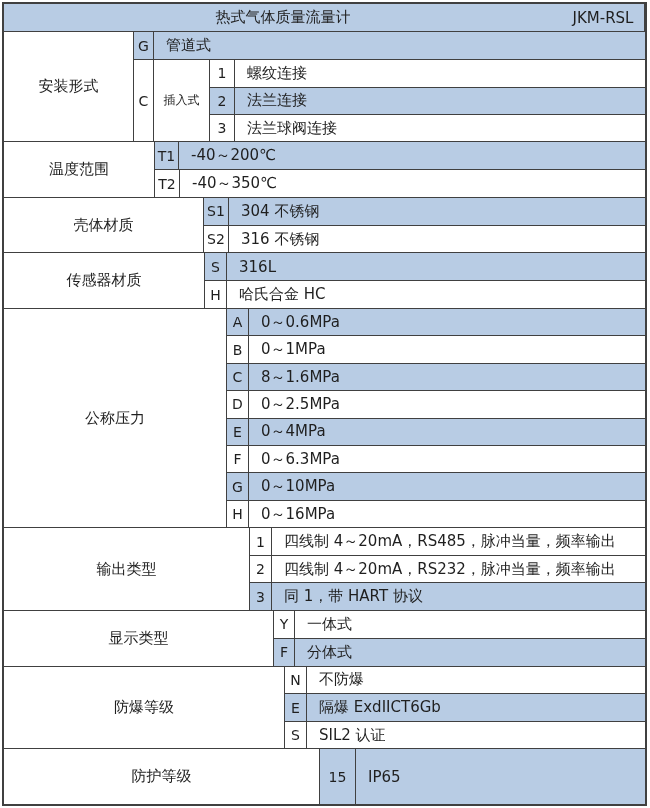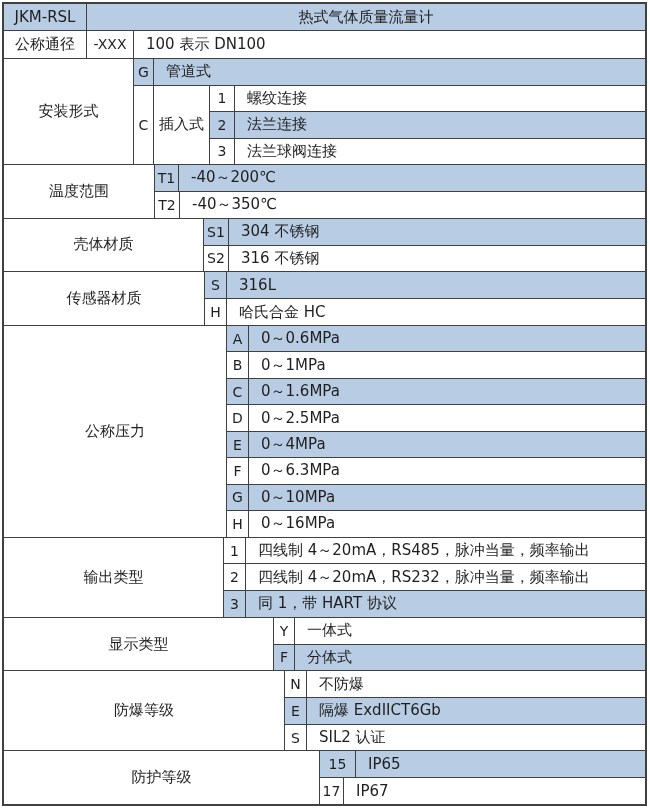--- a/index.html
+++ b/index.html
@@ -32,40 +32,35 @@
   .row{flex:1;display:flex;align-items:stretch;min-height:0;}
   .blue{background:var(--accent);}
   .grp{flex:1;display:flex;align-items:stretch;min-height:0;}
 </style>
 </head>
 <body>
 
 <div class="tbl">
 
   <div class="sec blue" style="flex:1">
+    <div class="cell ctr">热式气体质量流量计</div>
     <div class="cell label" style="width:83px">JKM-RSL</div>
-    <div class="cell ctr">热式气体质量流量计</div>
-  </div>
-
-  <div class="sec bt" style="flex:1">
-    <div class="cell label" style="width:83px">公称通径</div>
-    <div class="cell key" style="width:47px">-XXX</div>
-    <div class="cell val">100 表示 DN100</div>
-  </div>
+  </div>
+
 
   <div class="sec bt" style="flex:4">
     <div class="cell label" style="width:130px">安装形式</div>
     <div class="body">
       <div class="row blue" style="flex:1">
         <div class="cell key" style="width:20px">G</div>
         <div class="cell val">管道式</div>
       </div>
       <div class="grp bt" style="flex:3">
         <div class="cell key" style="width:20px">C</div>
-        <div class="cell key" style="width:56px;font-size:15px">插入式</div>
+        <div class="cell key" style="width:56px;font-size:12px">插入式</div>
         <div class="body">
           <div class="row">
             <div class="cell key" style="width:25px">1</div>
             <div class="cell val">螺纹连接</div>
           </div>
           <div class="row bt blue">
             <div class="cell key" style="width:25px">2</div>
             <div class="cell val">法兰连接</div>
           </div>
           <div class="row bt">
@@ -125,21 +120,21 @@
       <div class="row blue">
         <div class="cell key" style="width:22px">A</div>
         <div class="cell val">0～0.6MPa</div>
       </div>
       <div class="row bt">
         <div class="cell key" style="width:22px">B</div>
         <div class="cell val">0～1MPa</div>
       </div>
       <div class="row bt blue">
         <div class="cell key" style="width:22px">C</div>
-        <div class="cell val">0～1.6MPa</div>
+        <div class="cell val">8～1.6MPa</div>
       </div>
       <div class="row bt">
         <div class="cell key" style="width:22px">D</div>
         <div class="cell val">0～2.5MPa</div>
       </div>
       <div class="row bt blue">
         <div class="cell key" style="width:22px">E</div>
         <div class="cell val">0～4MPa</div>
       </div>
       <div class="row bt">
@@ -151,21 +146,21 @@
         <div class="cell val">0～10MPa</div>
       </div>
       <div class="row bt">
         <div class="cell key" style="width:22px">H</div>
         <div class="cell val">0～16MPa</div>
       </div>
     </div>
   </div>
 
   <div class="sec bt" style="flex:3">
-    <div class="cell label" style="width:220px">输出类型</div>
+    <div class="cell label" style="width:246px">输出类型</div>
     <div class="body">
       <div class="row">
         <div class="cell key" style="width:22px">1</div>
         <div class="cell val">四线制 4～20mA，RS485，脉冲当量，频率输出</div>
       </div>
       <div class="row bt">
         <div class="cell key" style="width:22px">2</div>
         <div class="cell val">四线制 4～20mA，RS232，脉冲当量，频率输出</div>
       </div>
       <div class="row bt blue">
@@ -207,20 +202,16 @@
     </div>
   </div>
 
   <div class="sec bt" style="flex:2">
     <div class="cell label" style="width:316px">防护等级</div>
     <div class="body">
       <div class="row blue">
         <div class="cell key" style="width:36px">15</div>
         <div class="cell val">IP65</div>
       </div>
-      <div class="row bt">
-        <div class="cell key" style="width:24px">17</div>
-        <div class="cell val">IP67</div>
-      </div>
     </div>
   </div>
 
 </div>
 
 </body></html>

